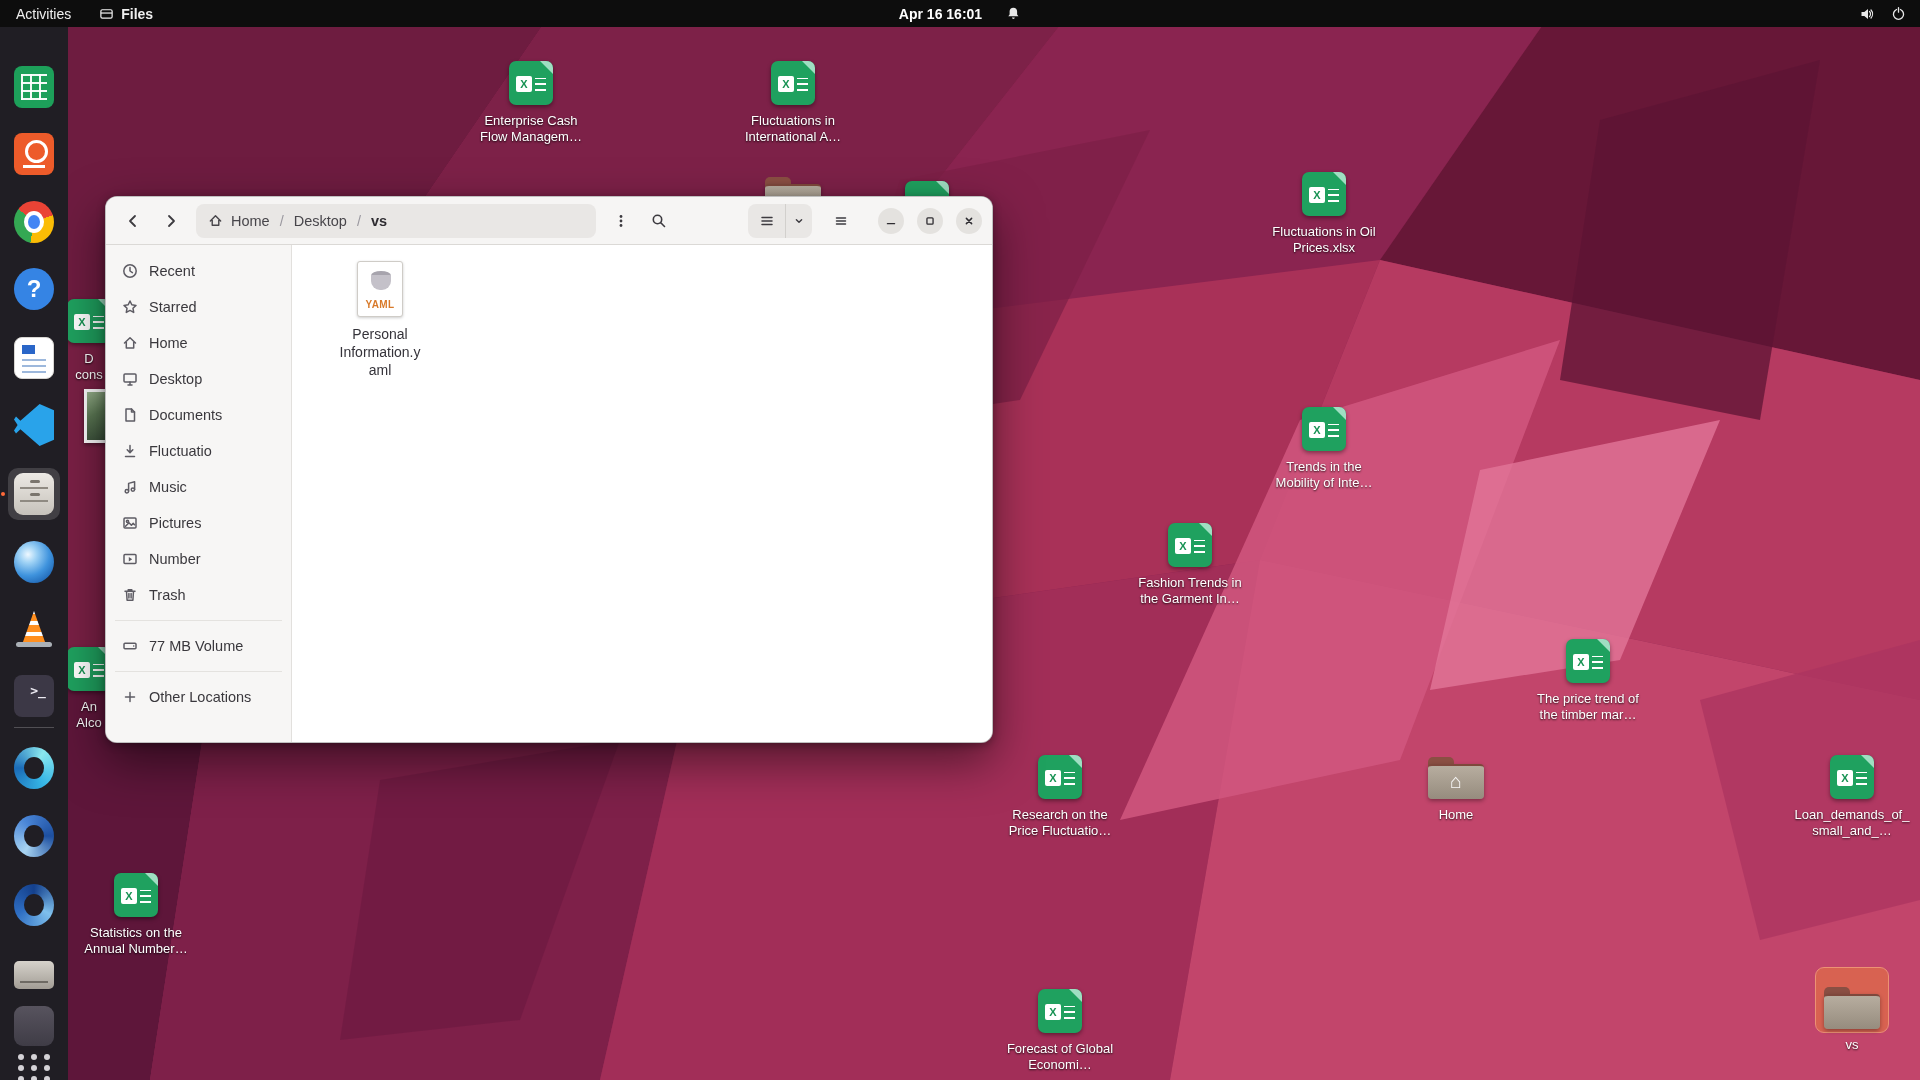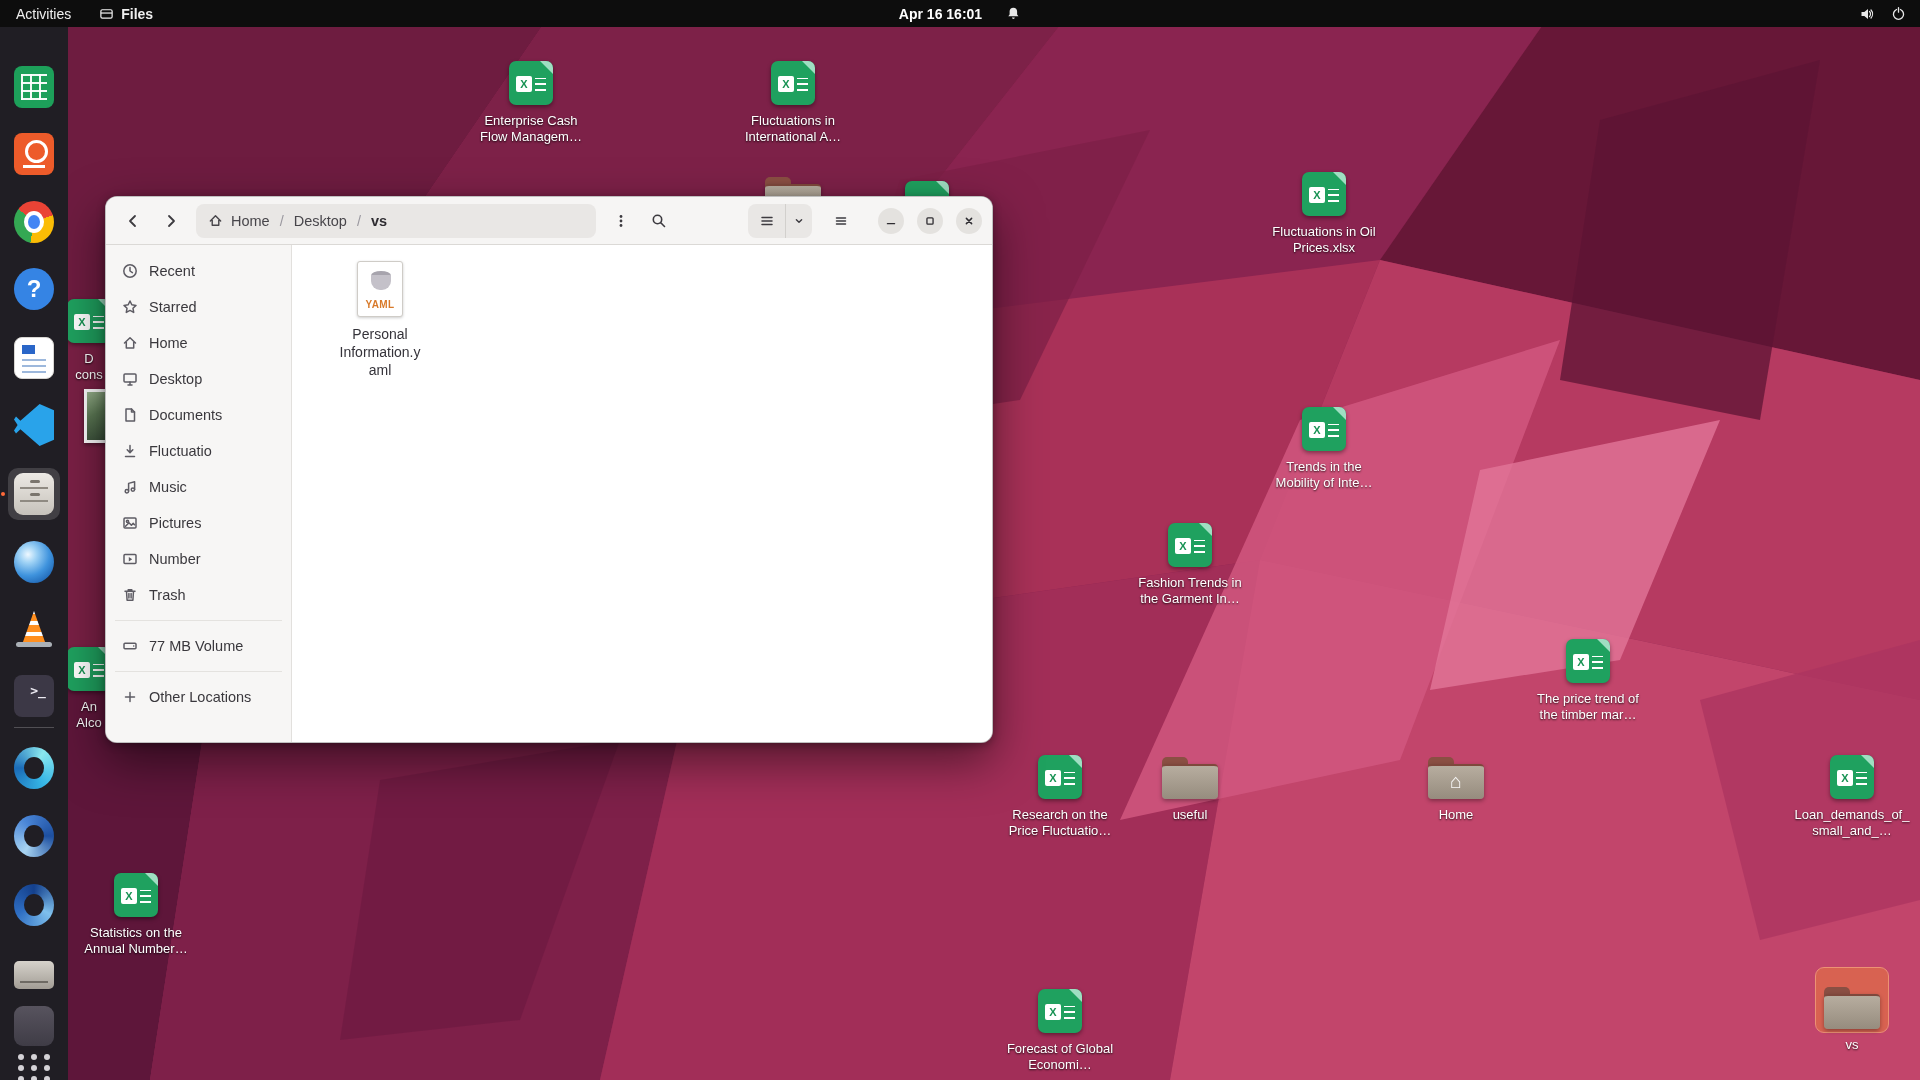--- a/index.html
+++ b/index.html
@@ -242,29 +242,20 @@
     <div class="desktop-icon" style="left: 1002px; top: 738px;">
       <span class="di-box">
         <span class="fi fi-xlsx">
           <i class="fold"></i>
           <i class="xb">X</i>
           <i class="ln"></i>
         </span>
       </span>
       <span class="di-label">Research on the Price Fluctuatio…</span>
     </div>
-    <div class="desktop-icon" style="left: 1132px; top: 738px;">
-      <span class="di-box">
-        <span class="fi fi-folder">
-          <i class="tab"></i>
-          <i class="fbody"></i>
-        </span>
-      </span>
-      <span class="di-label">useful</span>
-    </div>
     <div class="desktop-icon" style="left: 1398px; top: 738px;">
       <span class="di-box">
         <span class="fi fi-folder">
           <i class="tab"></i>
           <i class="fbody"></i>
           <i class="house">⌂</i>
         </span>
       </span>
       <span class="di-label">Home</span>
     </div>

